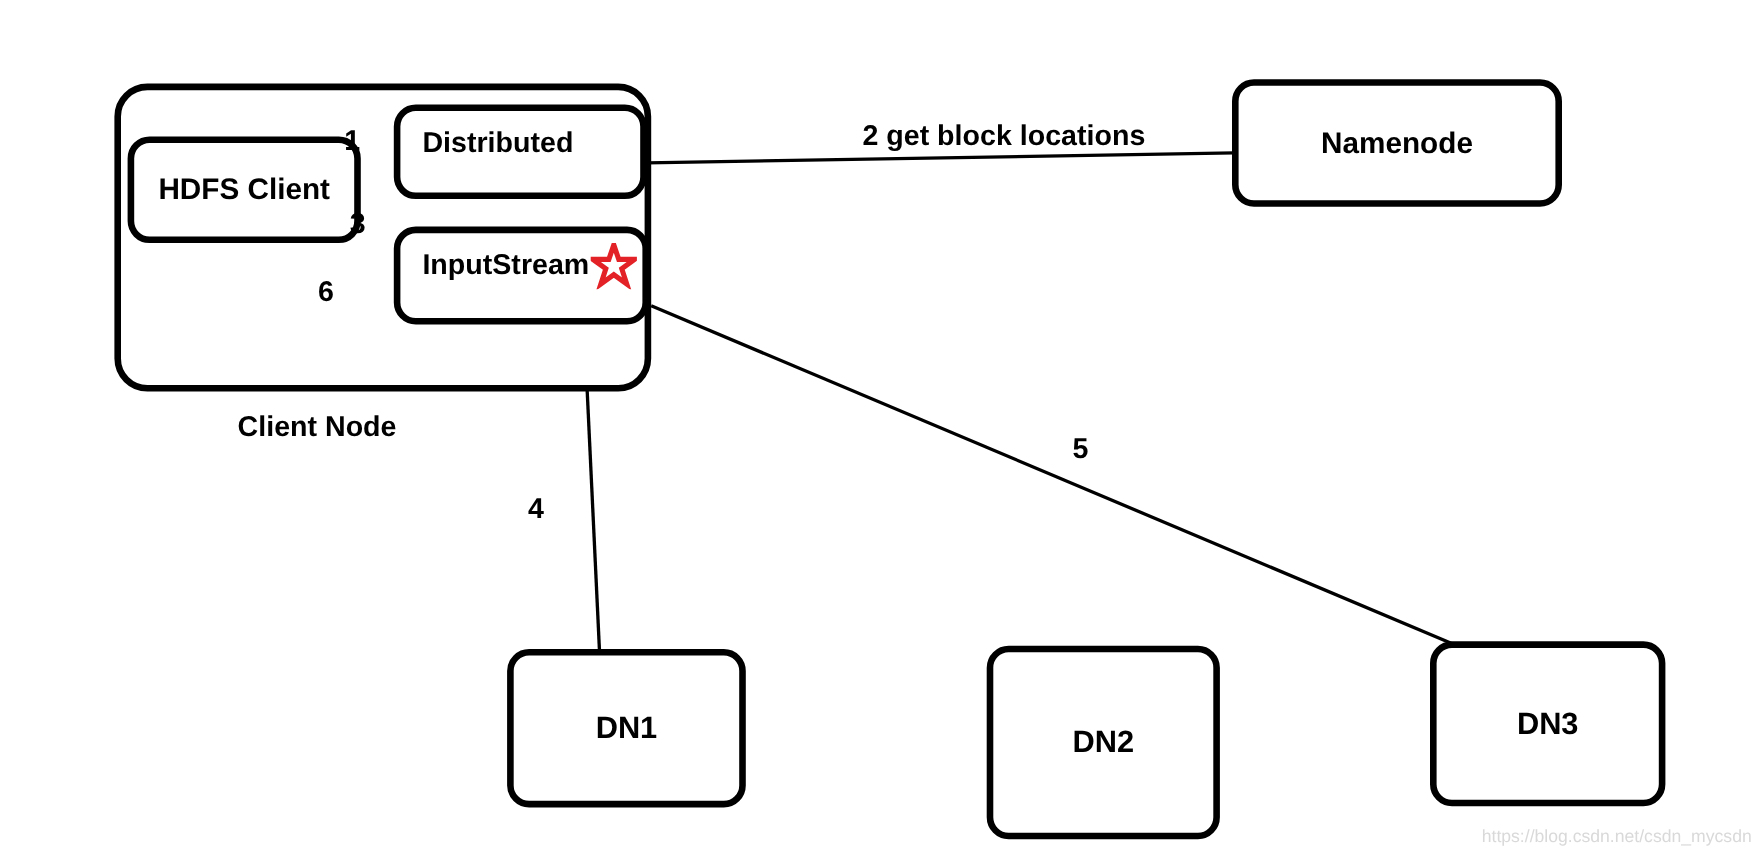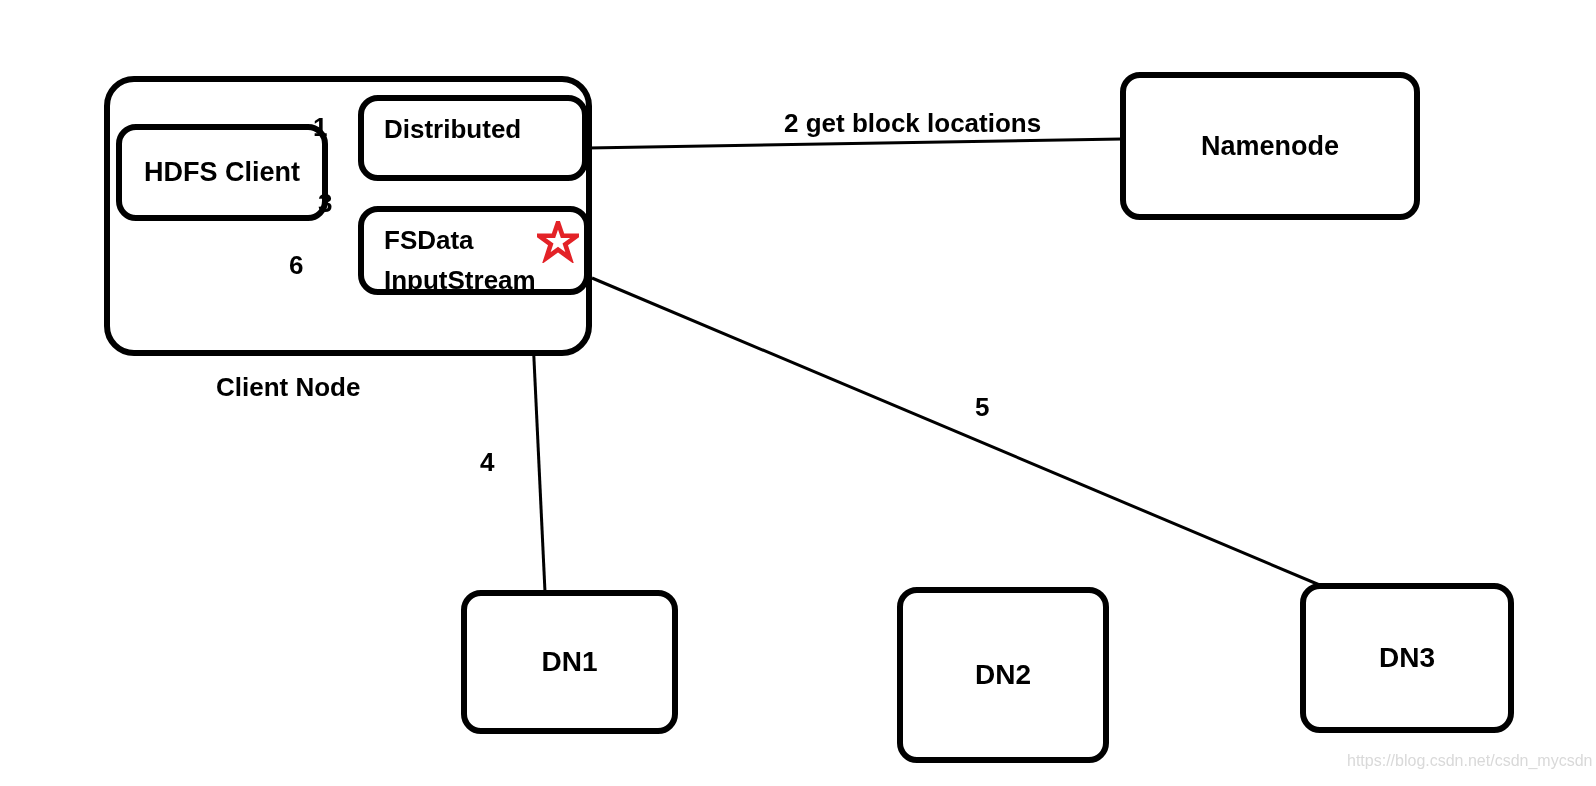--- a/index.html
+++ b/index.html
@@ -73,29 +73,28 @@
 
   <div class="box rounded-md centered node-label" style="left:116px;top:124px;width:212px;height:97px;">
     <span>HDFS Client</span>
   </div>
 
   <div class="box rounded-md two-line" style="left:358px;top:95px;width:230px;height:86px;">
     <div>Distributed</div>
   </div>
 
   <div class="box rounded-md two-line" style="left:358px;top:206px;width:232px;height:89px;">
-    <div>FSData</div>
     <div>InputStream</div>
   </div>
 
   <svg class="star" style="left:537px;top:221px;" width="42" height="42" viewBox="0 0 40 40">
     <polygon points="20,1.5 24.3,14.1 38.1,14.1 26.9,22.2 31.2,35.4 20,27.3 8.8,35.4 13.1,22.2 1.9,14.1 15.7,14.1" fill="#ffffff" stroke="var(--color-star)" stroke-width="4.4" stroke-linejoin="miter"></polygon>
   </svg>
 
-  <div class="box rounded-md centered node-label" style="left:1120px;top:72px;width:300px;height:148px;">
+  <div class="box rounded-md centered node-label" style="left:1120px;top:72px;width:300px;height:116px;">
     <span>Namenode</span>
   </div>
 
   <div class="box rounded-md centered dn-label" style="left:461px;top:590px;width:217px;height:144px;">
     <span>DN1</span>
   </div>
   <div class="box rounded-md centered dn-label" style="left:897px;top:587px;width:212px;height:176px;">
     <span>DN2</span>
   </div>
   <div class="box rounded-md centered dn-label" style="left:1300px;top:583px;width:214px;height:150px;">

